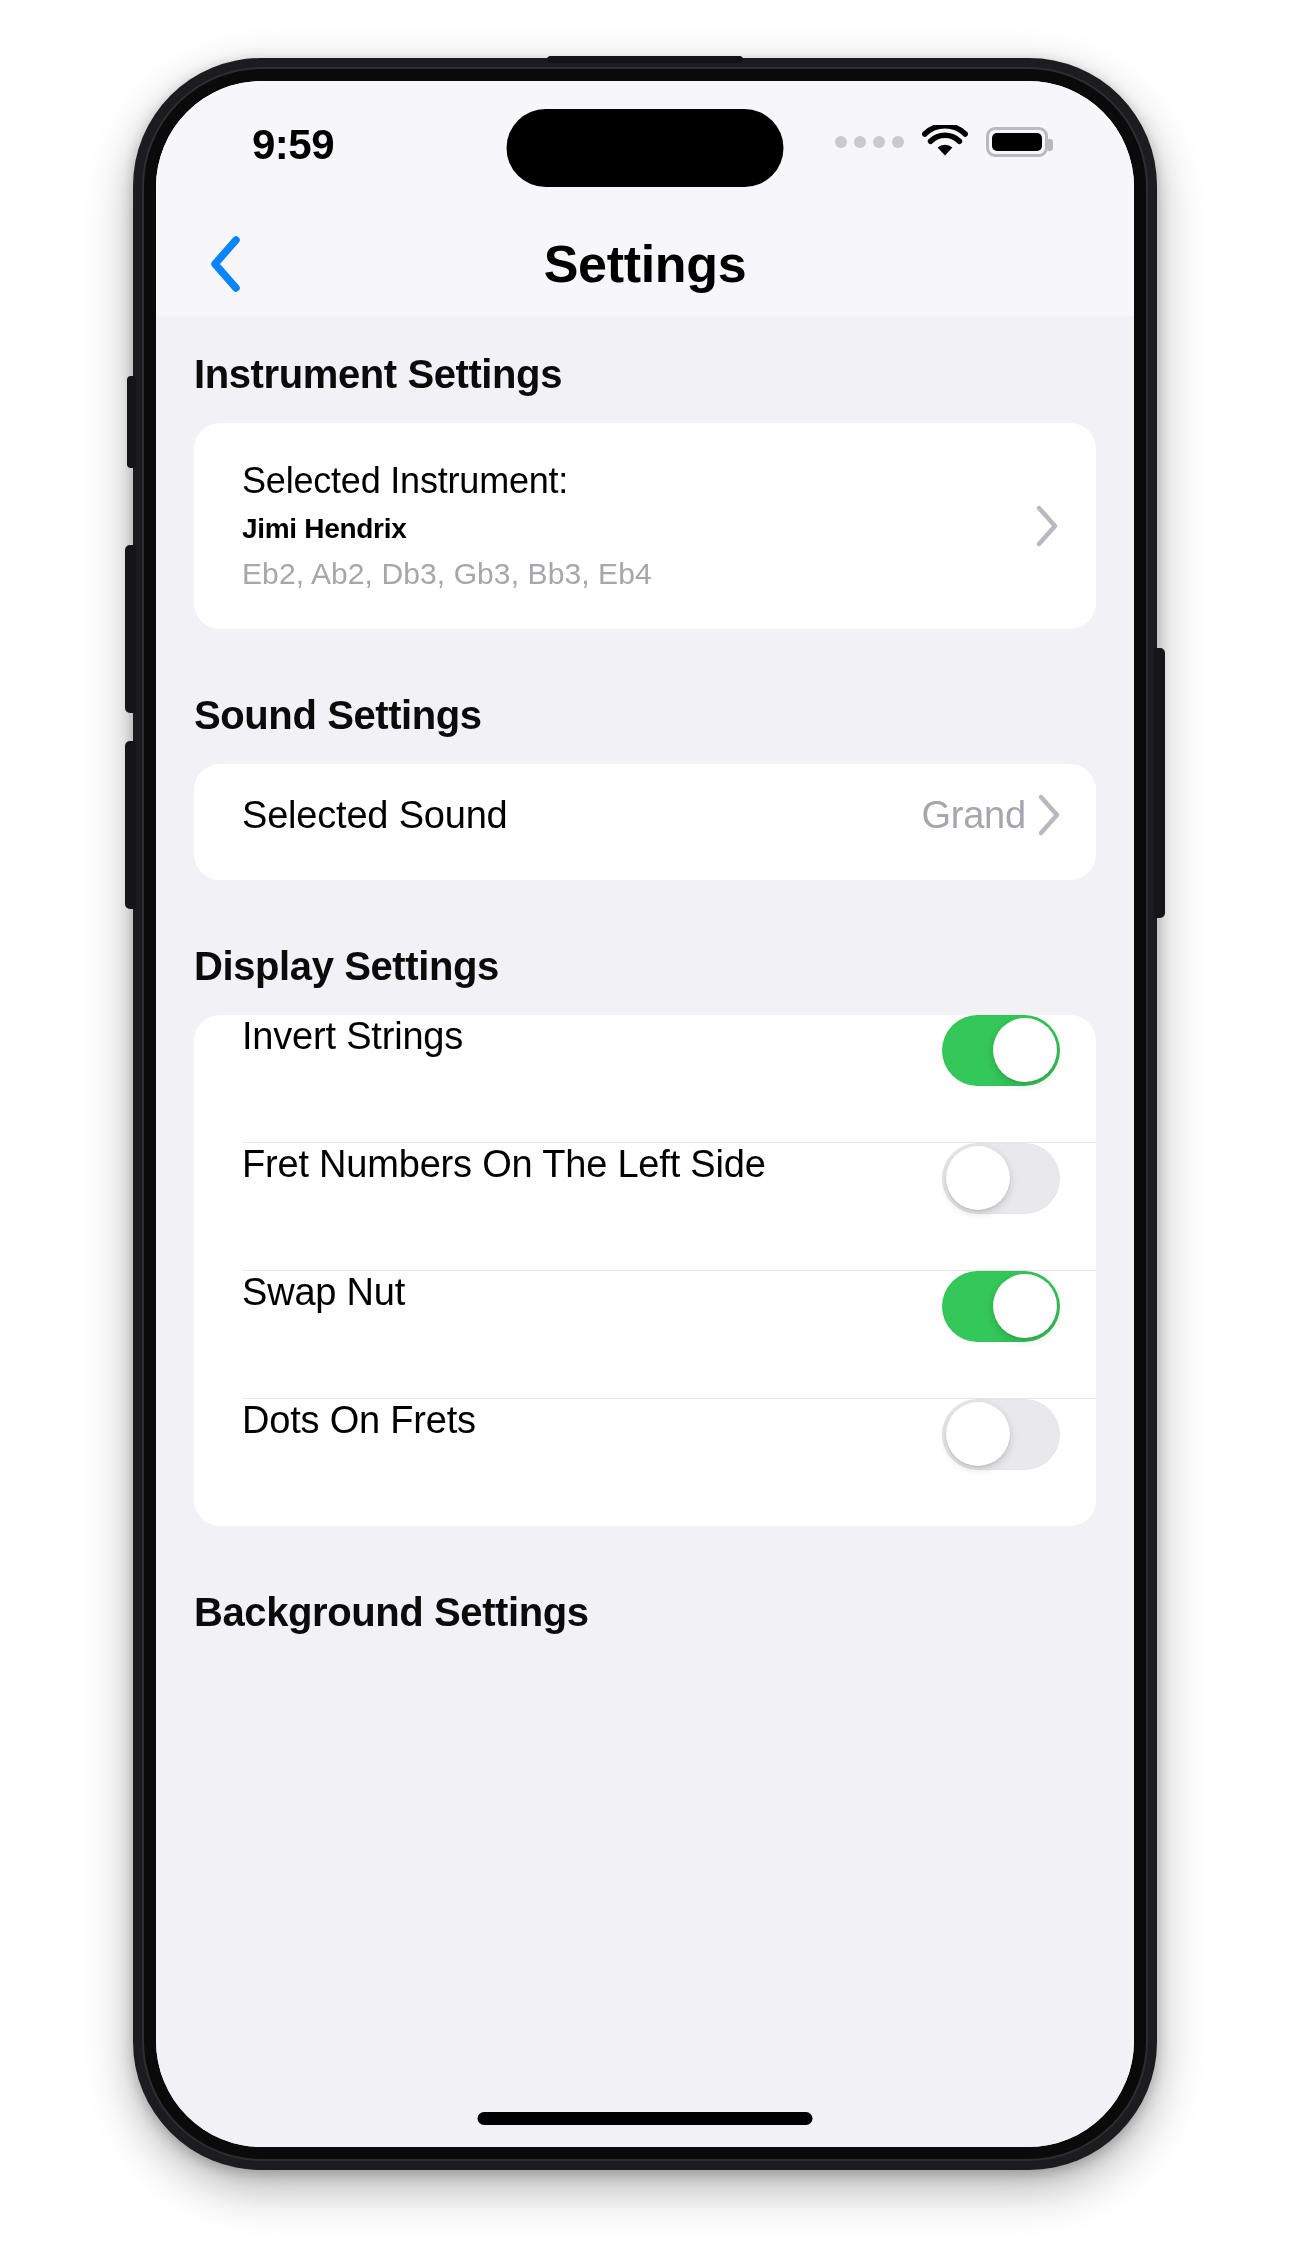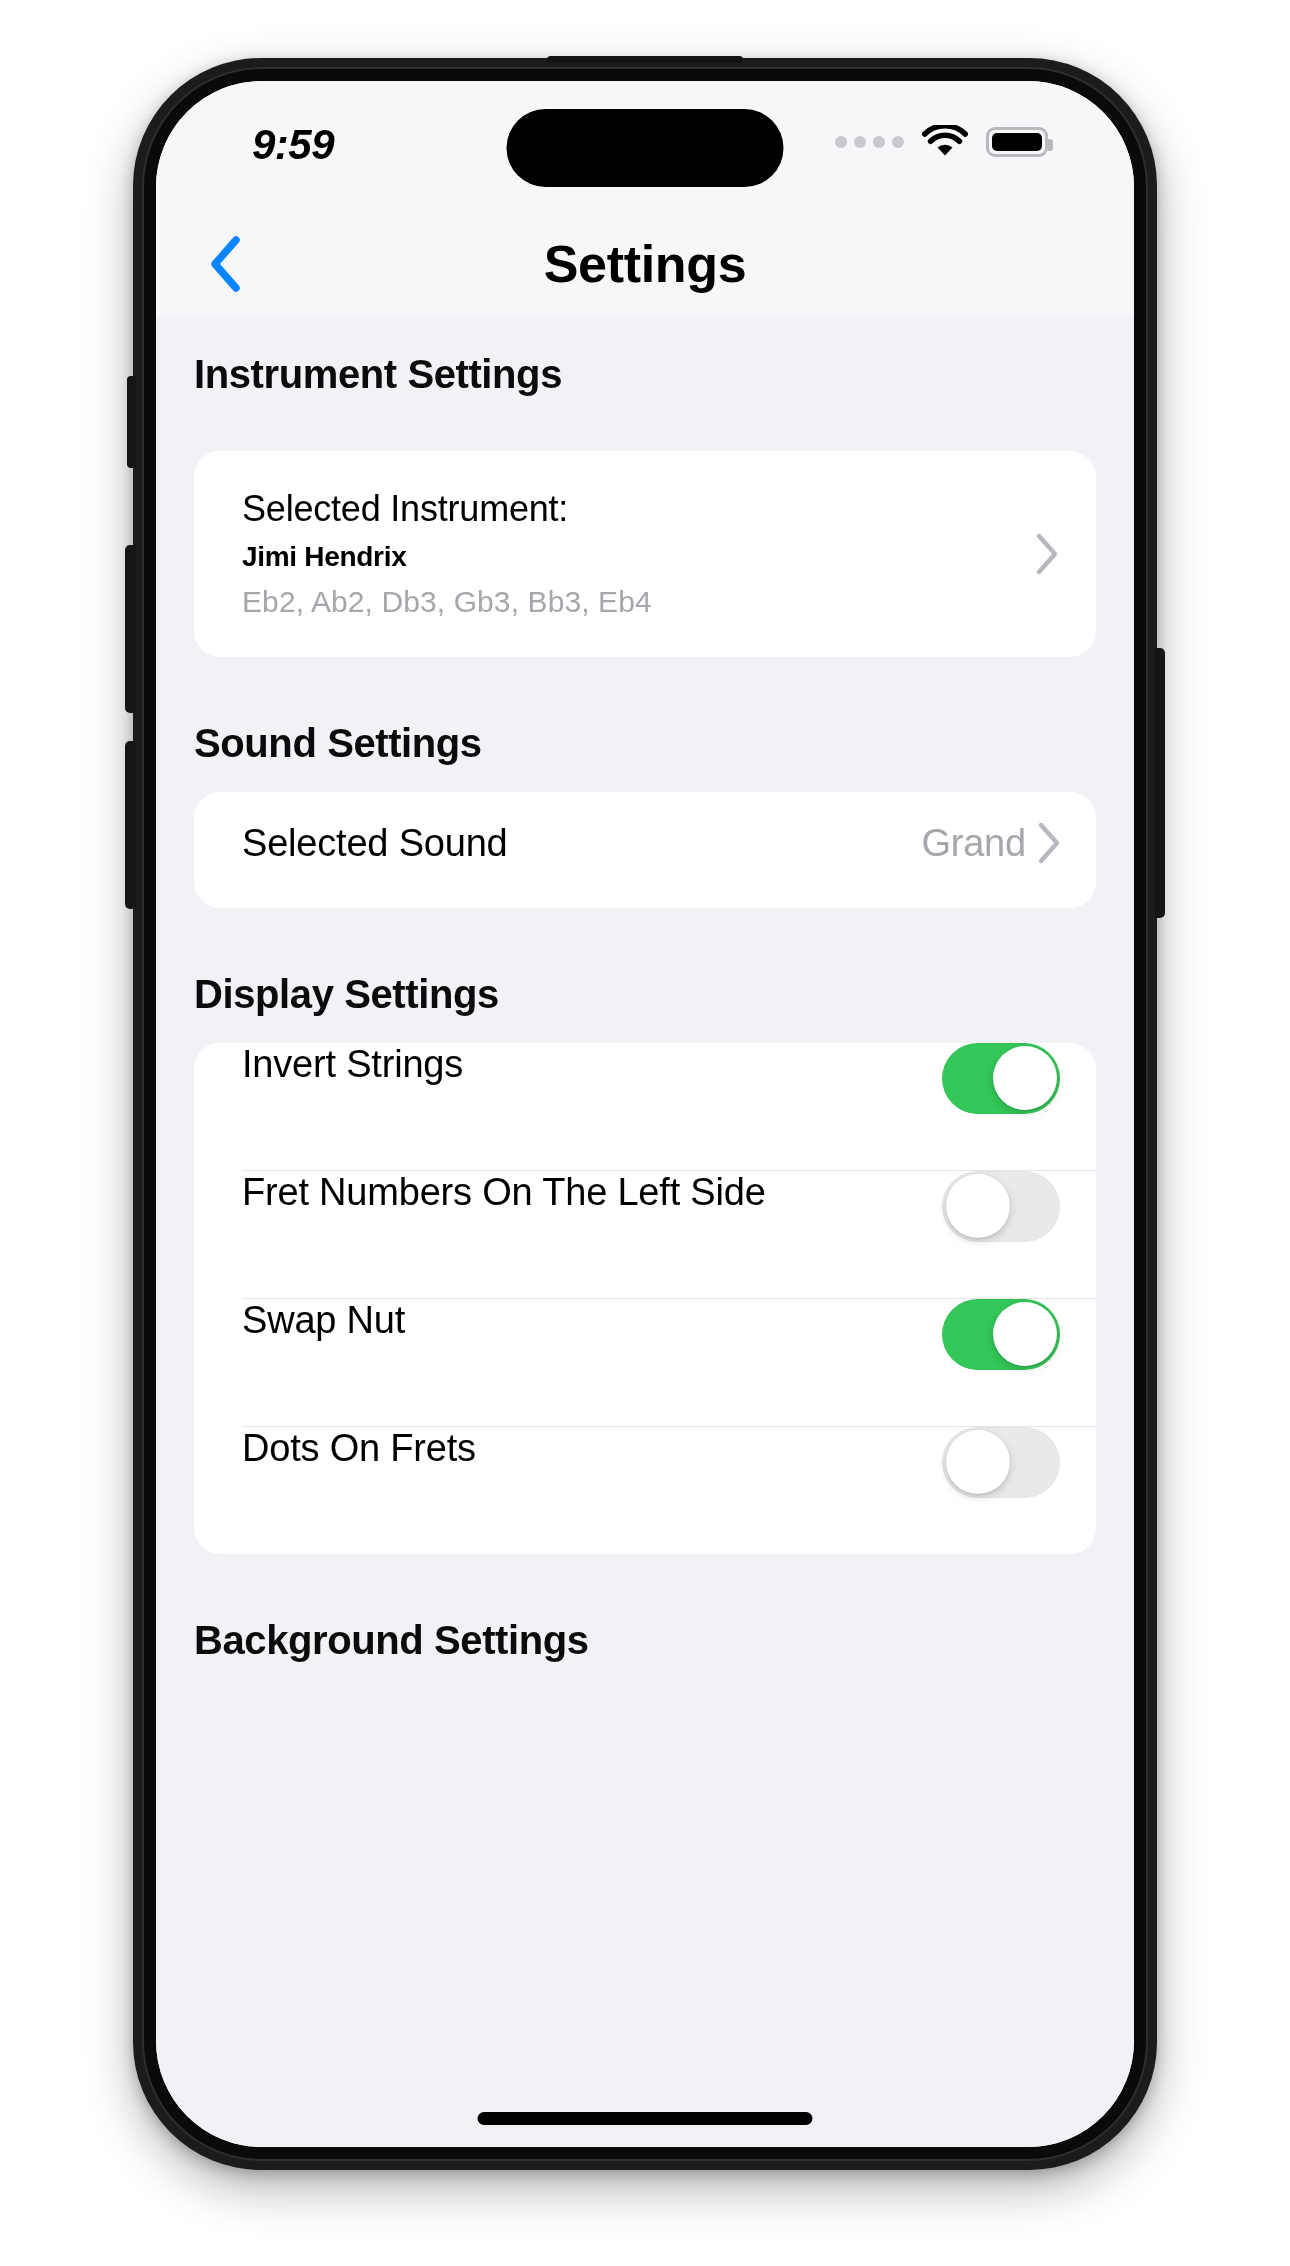--- a/index.html
+++ b/index.html
@@ -51,21 +51,20 @@
     position: absolute; left: 50%; transform: translateX(-50%);
     top: -2px; width: 196px; height: 7px;
     background: #131315; border-radius: 4px;
   }
 
   
   .statusbar {
     position: absolute; left: 0; top: 0;
     width: 978px; height: 130px;
     background: #f7f7f9;
-    font-style: italic;
   }
   .sb-time {
     position: absolute; left: 96px; top: 40px;
     font-size: 42px; font-weight: 700; color: #000;
     letter-spacing: -0.5px;
   }
   .dynamic-island {
     position: absolute; left: 50%; transform: translateX(-50%);
     top: 28px; width: 277px; height: 78px;
     background: #000; border-radius: 44px;
@@ -134,21 +133,20 @@
   }
   .gap-s { height: 26px; }
   .gap-l { height: 64px; }
   .head-pad { height: 36px; }
 
   
   .instrument-row {
     display: flex; align-items: center;
     padding: 34px 36px 34px 48px;
     cursor: pointer;
-    margin-top: 28px;
   }
   .instrument-texts { flex: 1; }
   .instr-label {
     font-size: 36px; color: #000; line-height: 1.35;
     letter-spacing: -0.2px;
   }
   .instr-name {
     font-size: 28px; font-weight: 700; color: #000;
     line-height: 1.35; margin-top: 4px; letter-spacing: -0.3px;
   }

